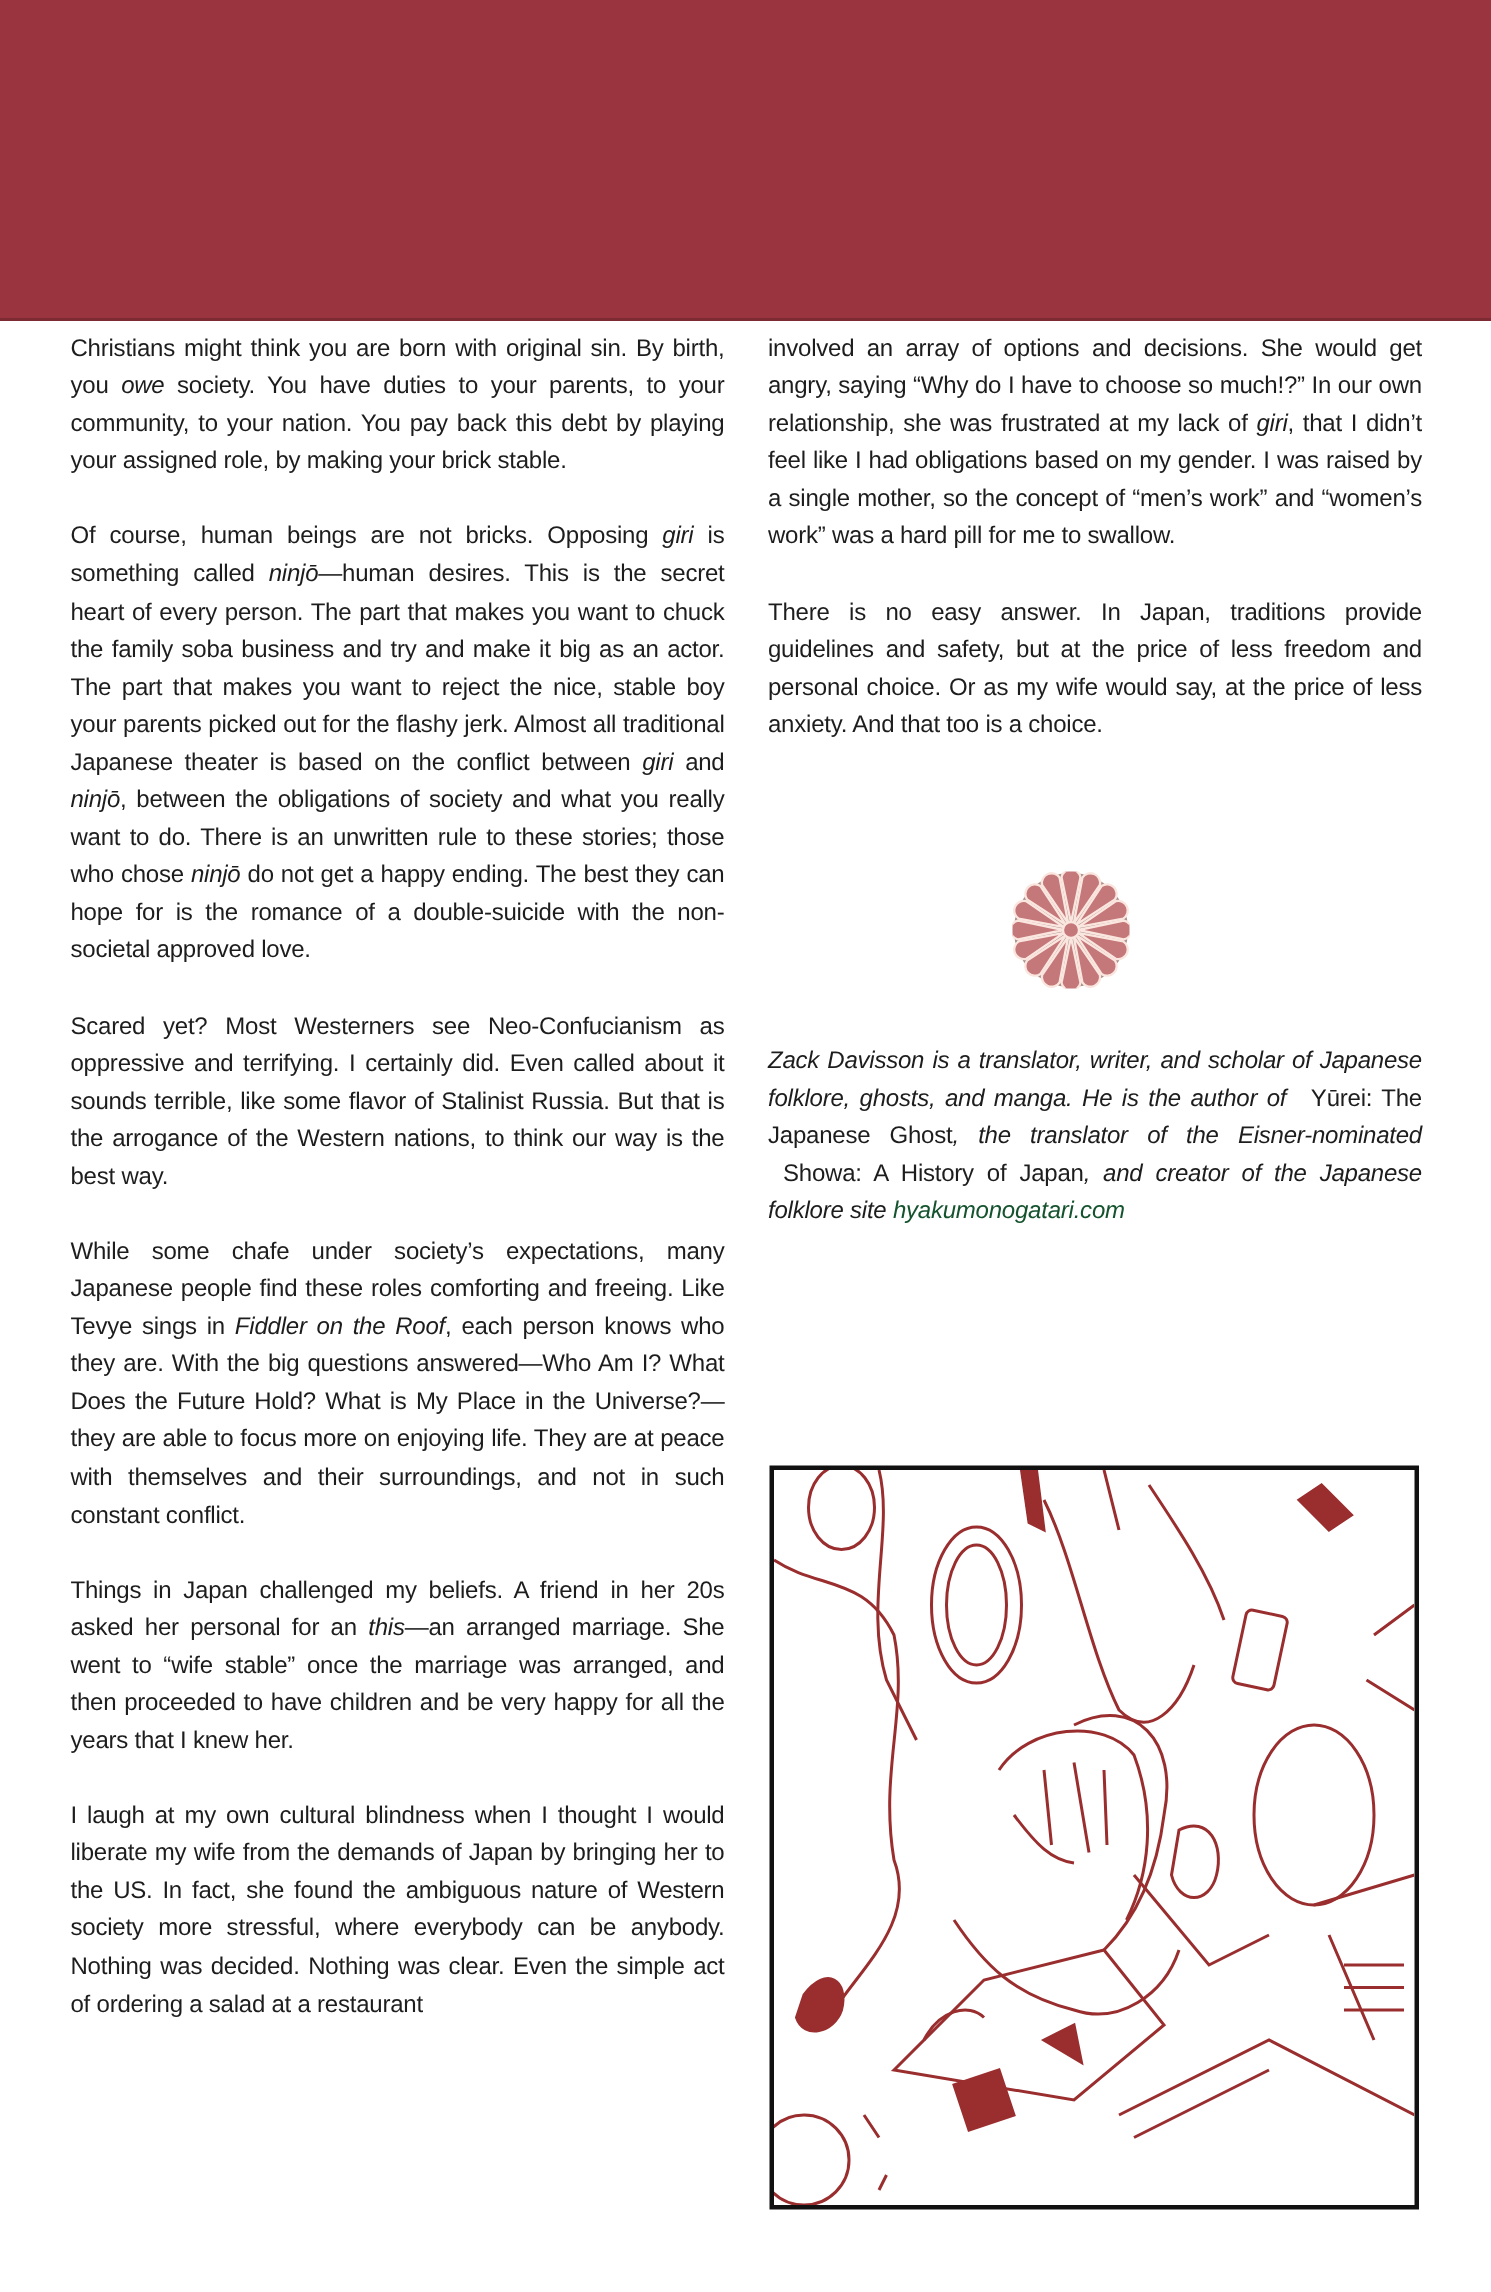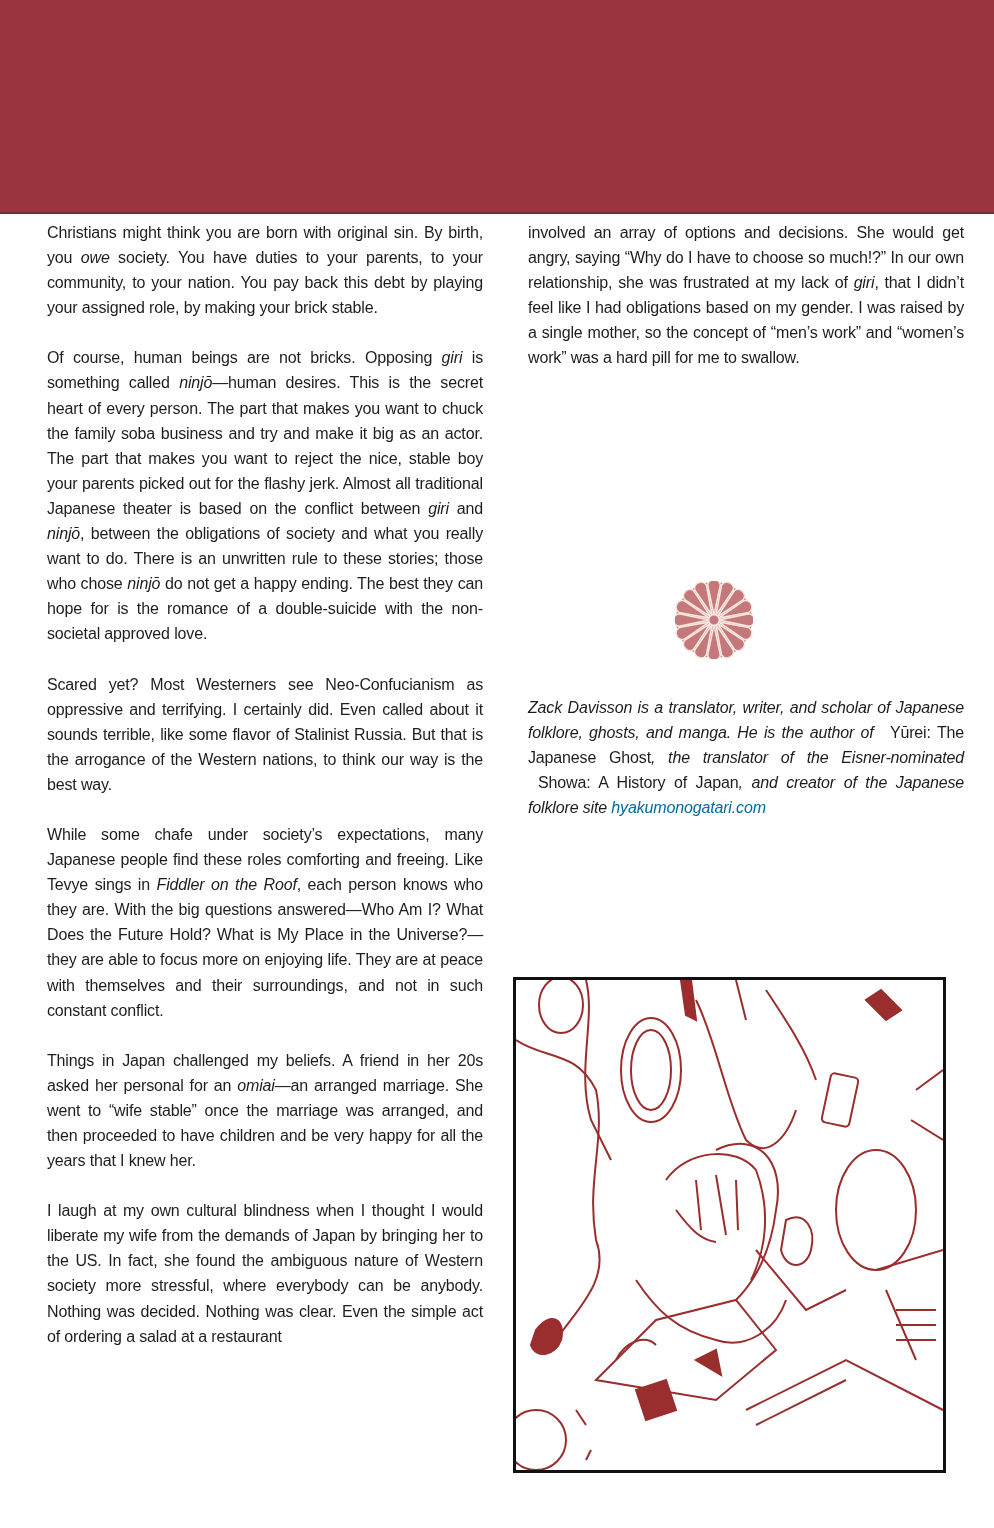--- a/index.html
+++ b/index.html
@@ -10,52 +10,53 @@
   }
   .header-band {
     position: absolute; left: 0; top: 0; width: 994px; height: 212px;
     background: #9a3540; border-bottom: 2px solid #7e2a33;
   }
   .col {
     position: absolute; top: 220px; font-size: 16px; line-height: 25.1px;
     text-align: justify; letter-spacing: -0.15px;
   }
   .col-left { left: 47px; width: 436px; }
-  .col-right { left: 528px; width: 436px; }
+  .col-right { left: 512px; width: 436px; }
   .col p { margin: 0 0 25px 0; }
   .col p.tight { margin-bottom: 0; }
   em { font-style: italic; }
   .bio { font-style: italic; }
   .bio b { font-style: italic; font-weight: normal; }
   .bio .roman { font-style: normal; margin-left: 10px; }
-  .bio .link { color: #0369a1; font-style: italic; }
+  .bio .link { color: #14532d; font-style: italic; }
   .emblem {
     position: absolute; left: 675px; top: 581px; width: 78px; height: 78px;
   }
   .illustration {
     position: absolute; left: 513px; top: 977px; width: 427px; height: 490px;
     border: 3px solid #111; background: #fff; overflow: hidden;
   }
 </style>
 </head>
 <body>
 
 <div class="header-band"></div>
 
 <div class="col col-left">
   <p><span>Christians might think you are born with original sin. By birth, you </span><em>owe</em><span> society. You have duties to your parents, to your community, to your nation.  You pay back this debt by playing your assigned role, by making your brick stable.</span></p>
   <p><span>Of course, human beings are not bricks. Opposing </span><em>giri</em><span> is something called </span><em>ninjō</em><span>—human desires. This is the secret heart of every person. The part that makes you want to chuck the family soba business and try and make it big as an actor. The part that makes you want to reject the nice, stable boy your parents picked out for the flashy jerk. Almost all traditional Japanese theater is based on the conflict between </span><em>giri</em><span> and </span><em>ninjō</em><span>, between the obligations of society and what you really want to do. There is an unwritten rule to these stories; those who chose </span><em>ninjō</em><span> do not get a happy ending. The best they can hope for is the romance of a double-suicide with the non-societal approved love.</span></p>
   <p>Scared yet? Most Westerners see Neo-Confucianism as oppressive and terrifying. I certainly did. Even called about it sounds terrible, like some flavor of Stalinist Russia. But that is the arrogance of the Western nations, to think our way is the best way.</p>
   <p><span>While some chafe under society’s expectations, many Japanese people find these roles comforting and freeing. Like Tevye sings in </span><em>Fiddler on the Roof</em><span>, each person knows who they are. With the big questions answered—Who Am I? What Does the Future Hold? What is My Place in the Universe?—they are able to focus more on enjoying life. They are at peace with themselves and their surroundings, and not in such constant conflict.</span></p>
-  <p><span>Things in Japan challenged my beliefs. A friend in her 20s asked her personal for an </span><em>omiai</em><span>—an arranged marriage. She went to “wife stable” once the marriage was arranged, and then proceeded to have children and be very happy for all the years that I knew her.</span></p>
+  <p><span>Things in Japan challenged my beliefs. A friend in her 20s asked her personal for an </span><em>this</em><span>—an arranged marriage. She went to “wife stable” once the marriage was arranged, and then proceeded to have children and be very happy for all the years that I knew her.</span></p>
   <p class="tight">I laugh at my own cultural blindness when I thought I would liberate my wife from the demands of Japan by bringing her to the US. In fact, she found the ambiguous nature of Western society more stressful, where everybody can be anybody. Nothing was decided. Nothing was clear. Even the simple act of ordering a salad at a restaurant</p>
 </div>
 
 <div class="col col-right">
   <p><span>involved an array of options and decisions. She would get angry, saying “Why do I have to choose so much!?” In our own relationship, she was frustrated at my lack of </span><em>giri</em><span>, that I didn’t feel like I had obligations based on my gender. I was raised by a single mother, so the concept of “men’s work” and “women’s work” was a hard pill for me to swallow.</span></p>
+  <p>There is no easy answer. In Japan, traditions provide guidelines and safety, but at the price of less freedom and personal choice. Or as my wife would say, at the price of less anxiety.  And that too is a choice.</p>
 </div>
 
 <svg class="emblem" viewBox="-40 -40 80 80">
   <circle r="39" fill="#a89088"></circle>
   <g fill="#c4787a" stroke="#fbe6df" stroke-width="1.6">
     <path d="M0,-5 L-6.5,-36 A6.6,6.6 0 0 1 6.5,-36 Z" transform="rotate(0)"></path>
     <path d="M0,-5 L-6.5,-36 A6.6,6.6 0 0 1 6.5,-36 Z" transform="rotate(22.5)"></path>
     <path d="M0,-5 L-6.5,-36 A6.6,6.6 0 0 1 6.5,-36 Z" transform="rotate(45)"></path>
     <path d="M0,-5 L-6.5,-36 A6.6,6.6 0 0 1 6.5,-36 Z" transform="rotate(67.5)"></path>
     <path d="M0,-5 L-6.5,-36 A6.6,6.6 0 0 1 6.5,-36 Z" transform="rotate(90)"></path>

